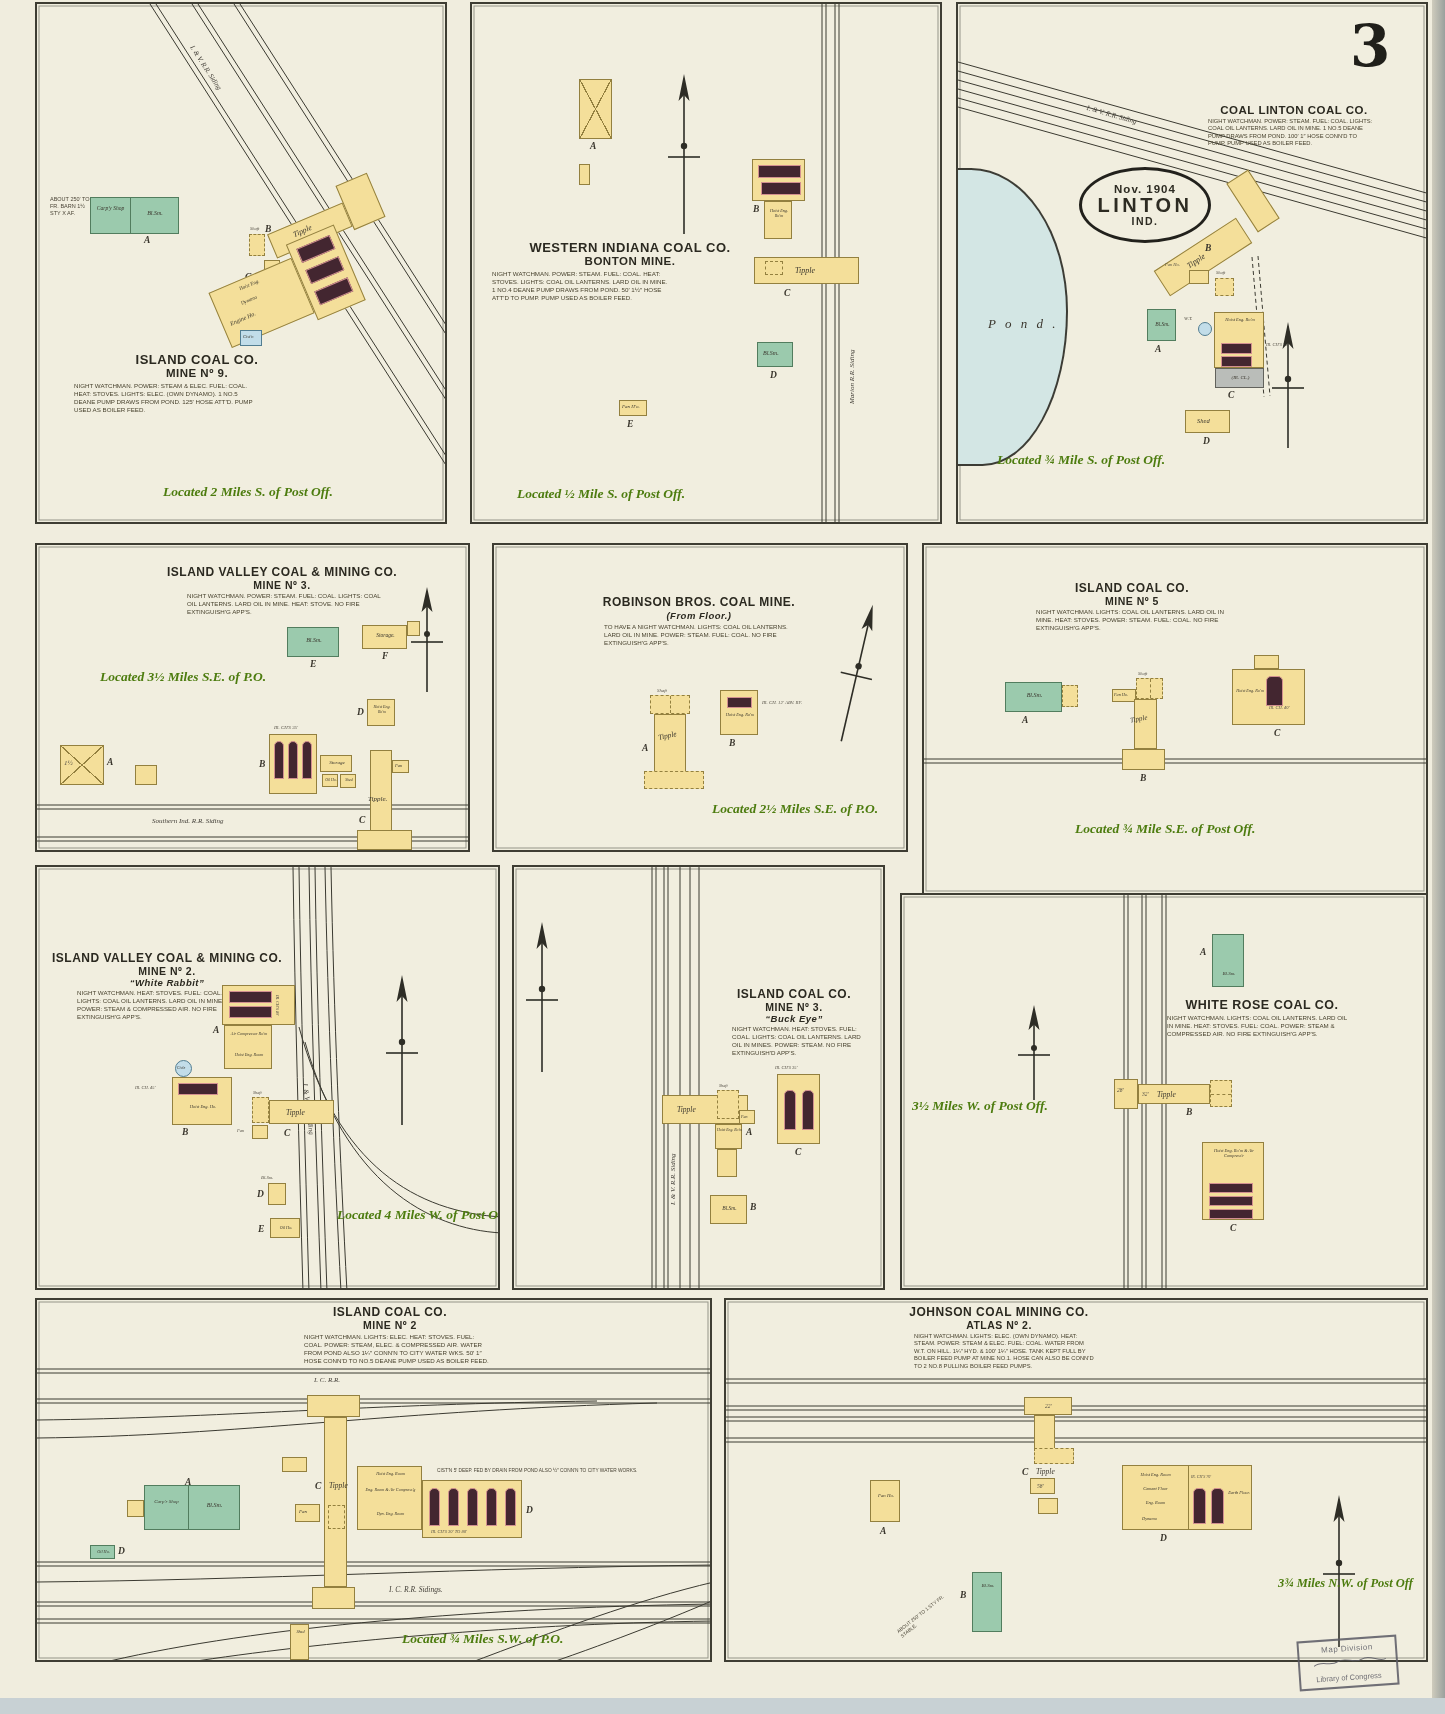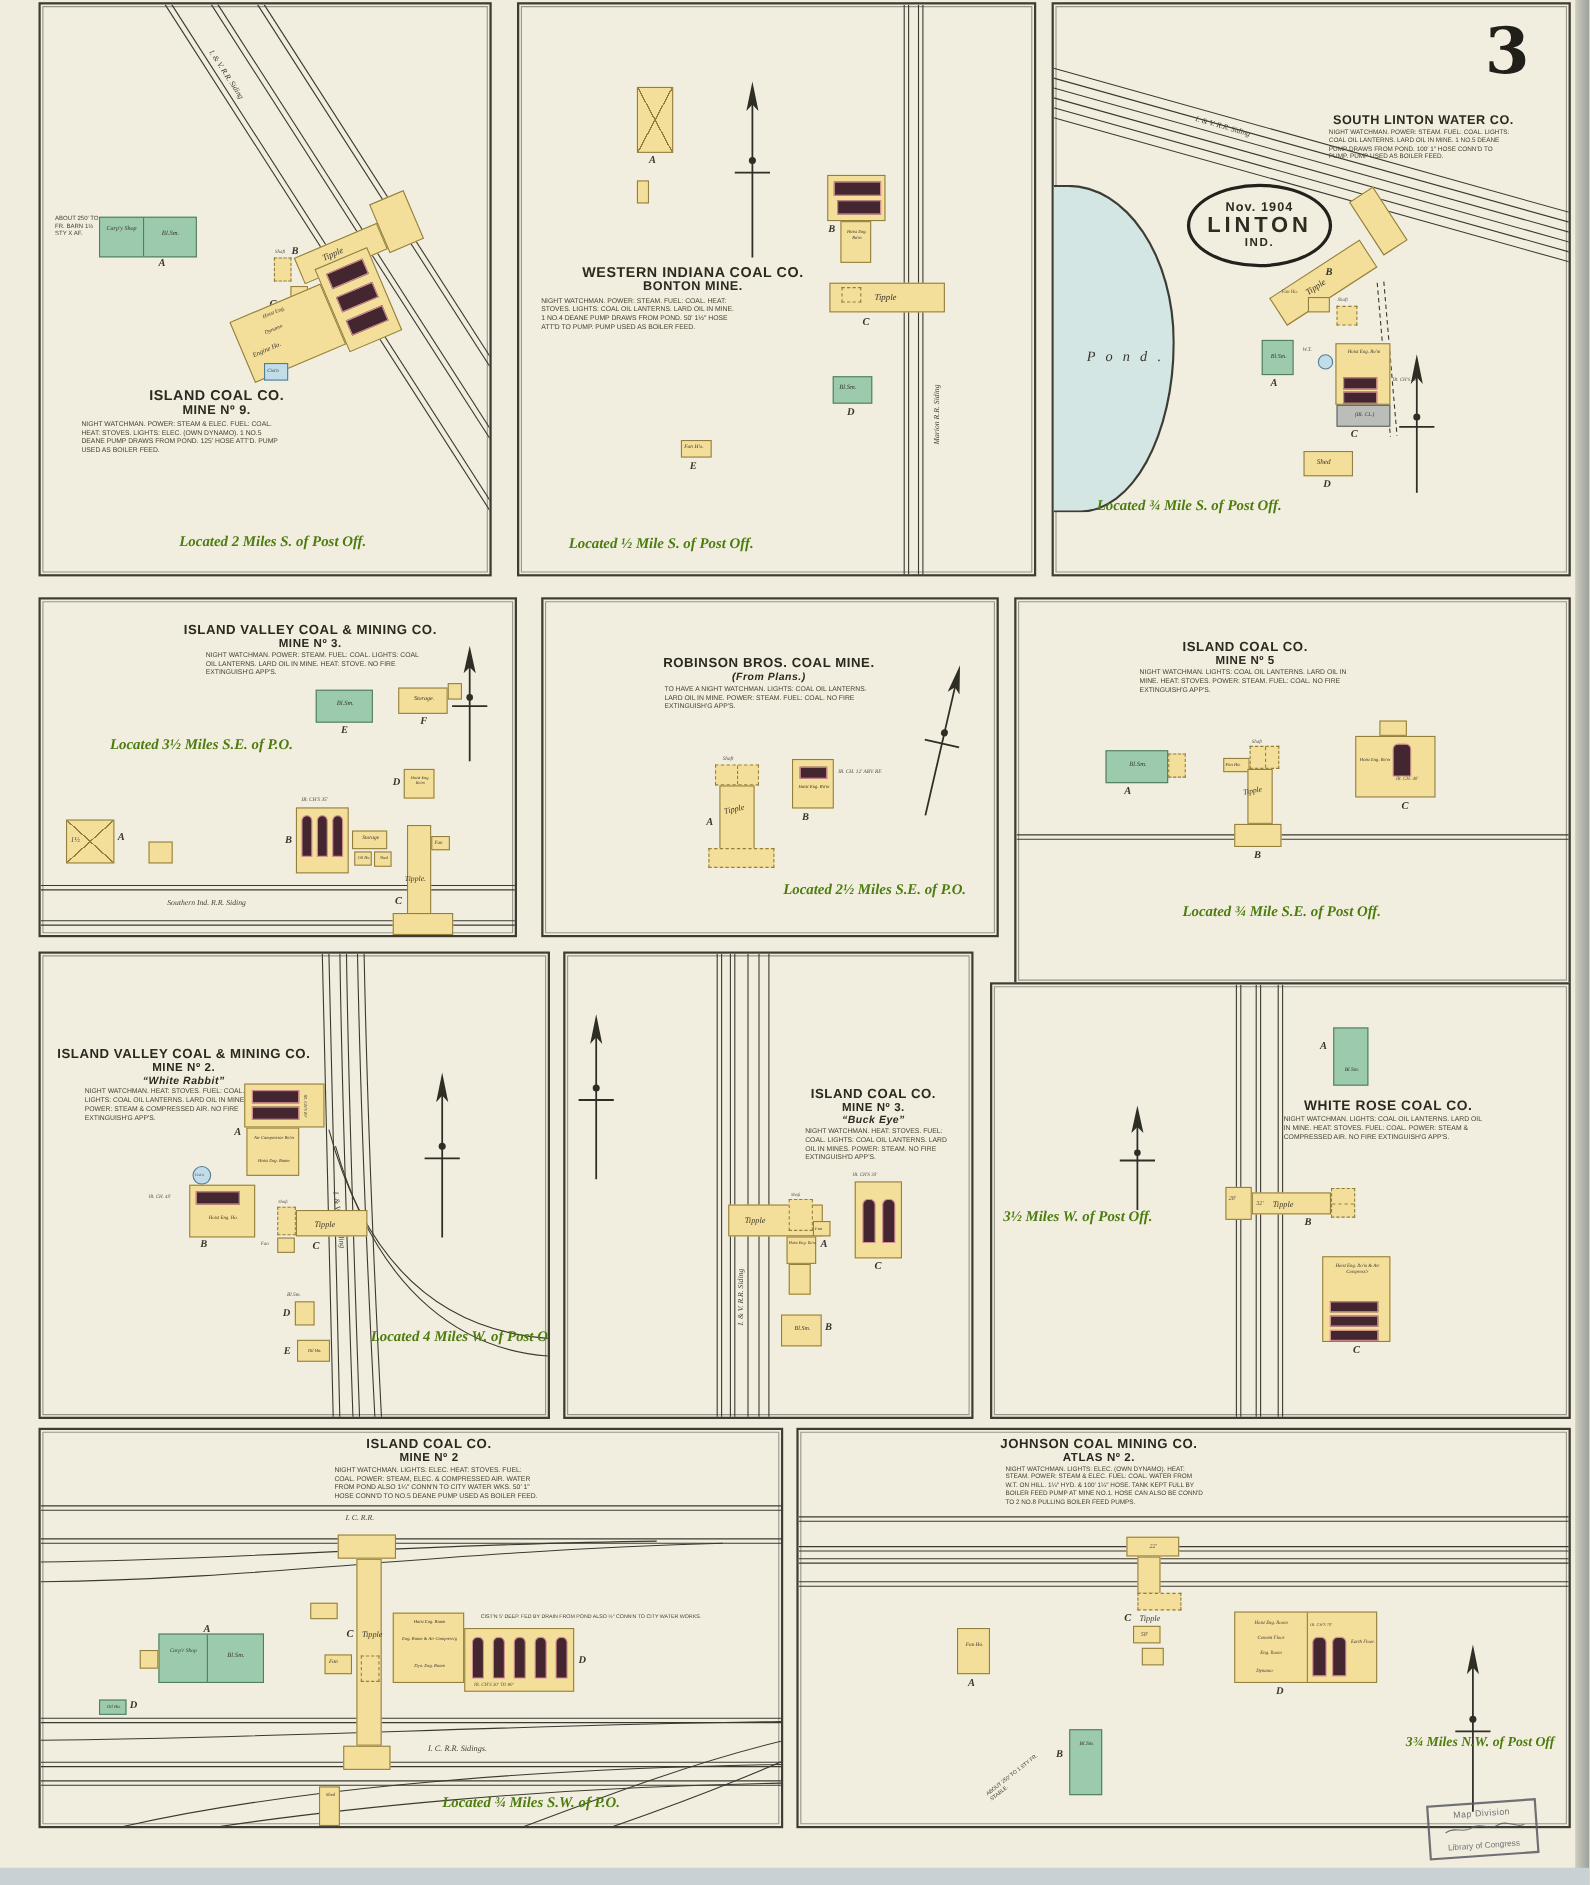--- a/index.html
+++ b/index.html
@@ -151,21 +151,21 @@
     </svg>
     <div class="rr" style="left:130px;top:100px;transform:rotate(16deg)">I. &amp; V. R.R. Siding</div>
     <div class="pagenum" style="left:392px;top:8px">3</div>
     <div style="position:absolute;left:-4px;top:164px;width:112px;height:294px;background:#d3e6e4;border:2.2px solid #3c3c35;border-left:none;border-radius:0 85% 75% 0 / 0 48% 52% 0"></div>
     <div class="bl" style="left:30px;top:312px;font-size:13px;letter-spacing:3px">P o n d .</div>
     <div class="oval" style="left:121px;top:163px;width:126px;height:70px">
       <div class="d">Nov. 1904</div>
       <div class="cty">LINTON</div>
       <div class="st">IND.</div>
     </div>
-    <div class="t1" style="left:246px;top:100px;width:180px;font-size:11.5px">SOUTH LINTON WATER CO.</div>
+    <div class="t1" style="left:246px;top:100px;width:180px;font-size:11.5px">COAL LINTON COAL CO.</div>
     <div class="desc" style="left:250px;top:114px;width:165px;font-size:5.8px;text-align:left">NIGHT WATCHMAN. POWER: STEAM. FUEL: COAL. LIGHTS: COAL OIL LANTERNS. LARD OIL IN MINE. 1 NO.5 DEANE PUMP DRAWS FROM POND. 100′ 1″ HOSE CONN'D TO PUMP. PUMP USED AS BOILER FEED.</div>
     <div class="bldg" style="left:282px;top:168px;width:26px;height:58px;transform:rotate(-33deg)"></div>
     <div class="bldg" style="left:196px;top:238px;width:98px;height:30px;transform:rotate(-33deg)">
       <div class="bl" style="left:30px;top:9px;font-size:8px">Tipple</div>
     </div>
     <div class="ltr" style="left:247px;top:239px">B</div>
     <div class="dim" style="left:207px;top:258px;font-size:4.5px">Fan Ho.</div>
     <div class="bldg" style="left:231px;top:266px;width:20px;height:14px"></div>
     <div class="dim" style="left:258px;top:266px;font-size:4.5px">Shaft</div>
     <div class="bldg dashed" style="left:257px;top:274px;width:19px;height:18px"></div>
@@ -253,21 +253,21 @@
     <svg class="narr" style="left:368px;top:42px" width="44" height="105">
       <line x1="22" y1="14" x2="22" y2="105"></line>
         <polygon points="22,0 16.5,25 22,19.5 27.5,25"></polygon>
       <circle cx="22" cy="47" r="3"></circle>
         <line x1="6" y1="55" x2="38" y2="55"></line>
     </svg>
   </div>
 
   <div class="panel" style="left:492px;top:543px;width:416px;height:309px">
     <div class="t1" style="left:80px;top:50px;width:250px;font-size:12px">ROBINSON BROS. COAL MINE.</div>
-    <div class="t3" style="left:80px;top:65px;width:250px">(From Plans.)</div>
+    <div class="t3" style="left:80px;top:65px;width:250px">(From Floor.)</div>
     <div class="desc" style="left:110px;top:78px;width:195px;text-align:left">TO HAVE A NIGHT WATCHMAN. LIGHTS: COAL OIL LANTERNS. LARD OIL IN MINE. POWER: STEAM. FUEL: COAL. NO FIRE EXTINGUISH'G APP'S.</div>
     <div class="dim" style="left:163px;top:143px;font-size:4.8px">Shaft</div>
     <div class="bldg dashed" style="left:156px;top:150px;width:40px;height:19px">
       <div style="position:absolute;left:19px;top:0;bottom:0;border-left:1px dashed #93803f"></div>
     </div>
     <div class="bldg" style="left:160px;top:169px;width:32px;height:60px">
       <div class="bl" style="left:3px;top:16px;font-size:7.5px;transform:rotate(-12deg)">Tipple</div>
     </div>
     <div class="bldg dashed" style="left:150px;top:226px;width:60px;height:18px"></div>
     <div class="ltr" style="left:148px;top:198px">A</div>

